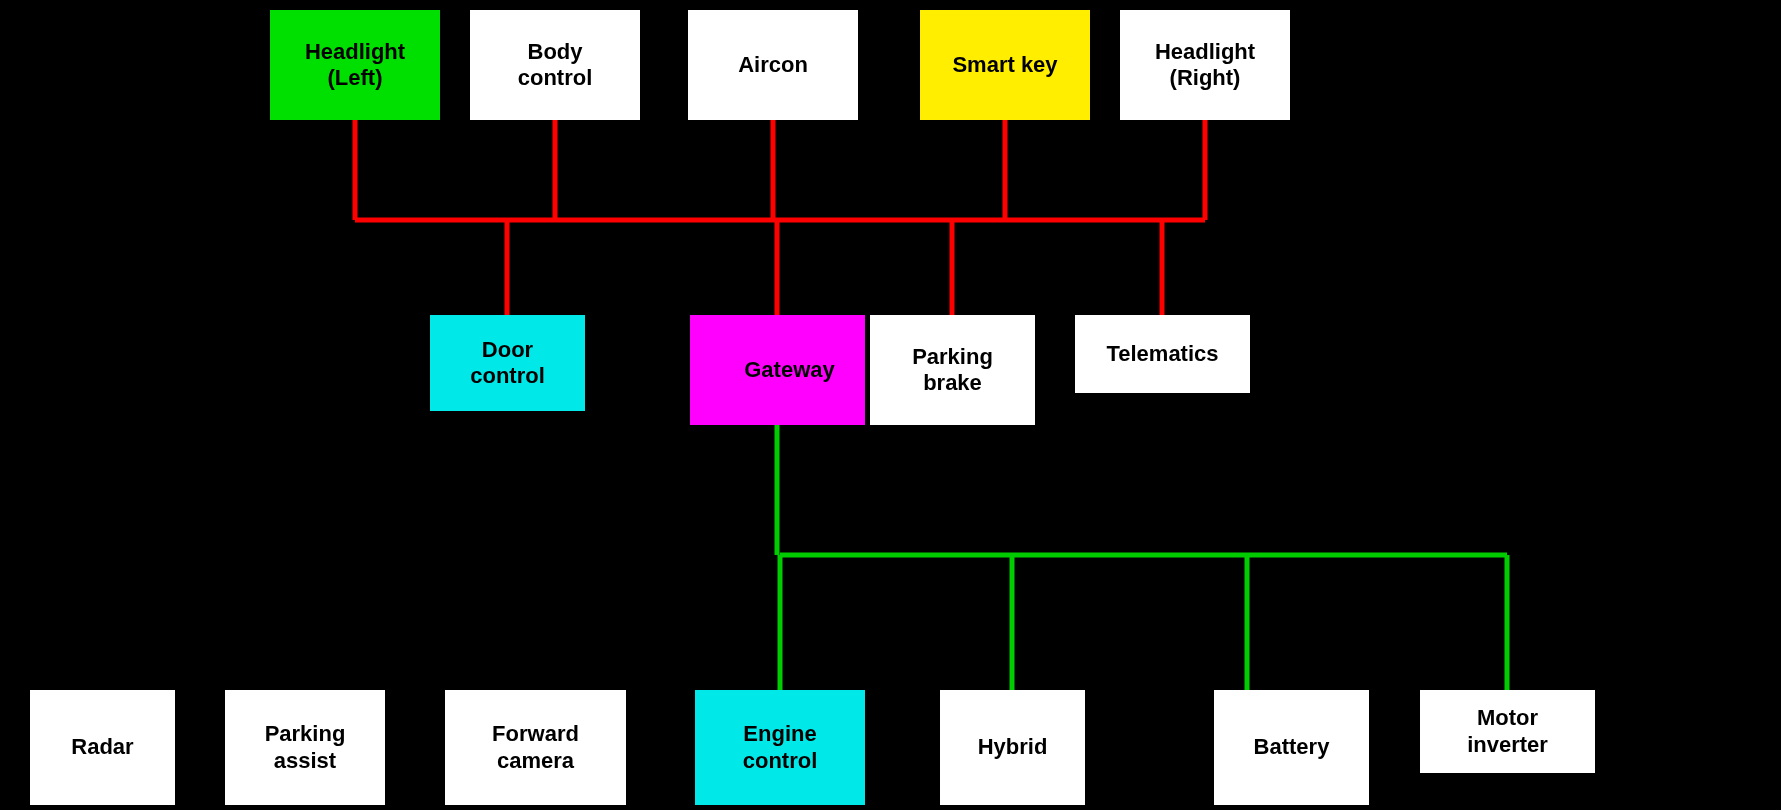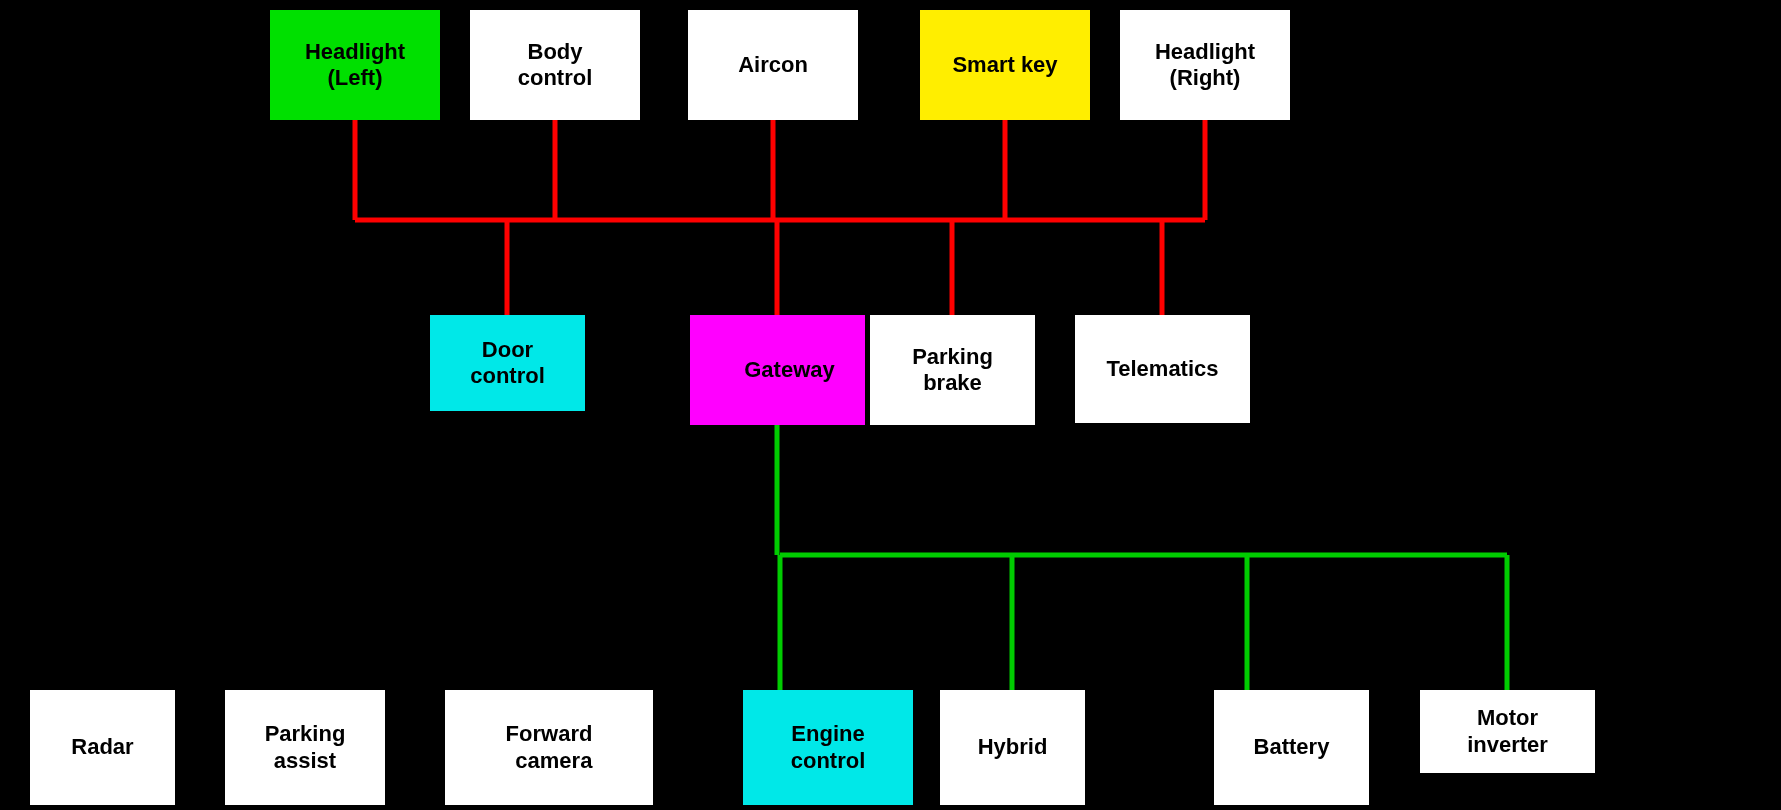--- a/index.html
+++ b/index.html
@@ -96,29 +96,29 @@
   <div class="node node-yellow" style="left:920px; top:10px; width:170px; height:110px;">Smart key</div>
 
   <div class="node node-white" style="left:1120px; top:10px; width:170px; height:110px;">Headlight<br>(Right)</div>
 
   <div class="node node-cyan" style="left:430px; top:315px; width:155px; height:96px;">Door<br>control</div>
 
   <div class="node node-magenta" style="left:690px; top:315px; width:175px; height:110px;">Gateway</div>
 
   <div class="node node-white" style="left:870px; top:315px; width:165px; height:110px;">Parking<br>brake</div>
 
-  <div class="node node-white" style="left:1075px; top:315px; width:175px; height:108px;">Telematics</div>
+  <div class="node node-white" style="left:1075px; top:315px; width:175px; height:78px;">Telematics</div>
 
   <div class="node node-white" style="left:30px; top:690px; width:145px; height:115px;">Radar</div>
 
   <div class="node node-white" style="left:225px; top:690px; width:160px; height:115px;">Parking<br>assist</div>
 
-  <div class="node node-white" style="left:445px; top:690px; width:208px; height:115px;text-align:right;">Forward<br>camera</div>
+  <div class="node node-white" style="left:445px; top:690px; width:181px; height:115px;">Forward<br>camera</div>
 
-  <div class="node node-cyan" style="left:695px; top:690px; width:170px; height:115px;margin-left:48px;">Engine<br>control</div>
+  <div class="node node-cyan" style="left:695px; top:690px; width:170px; height:115px;">Engine<br>control</div>
 
   <div class="node node-white" style="left:940px; top:690px; width:145px; height:115px;">Hybrid</div>
 
   <div class="node node-white" style="left:1170px; top:690px; width:155px; height:115px;margin-left:44px;">Battery</div>
 
   <div class="node node-white" style="left:1420px; top:690px; width:175px; height:83px;">Motor<br>inverter</div>
 
 </div>
 
 </body></html>

